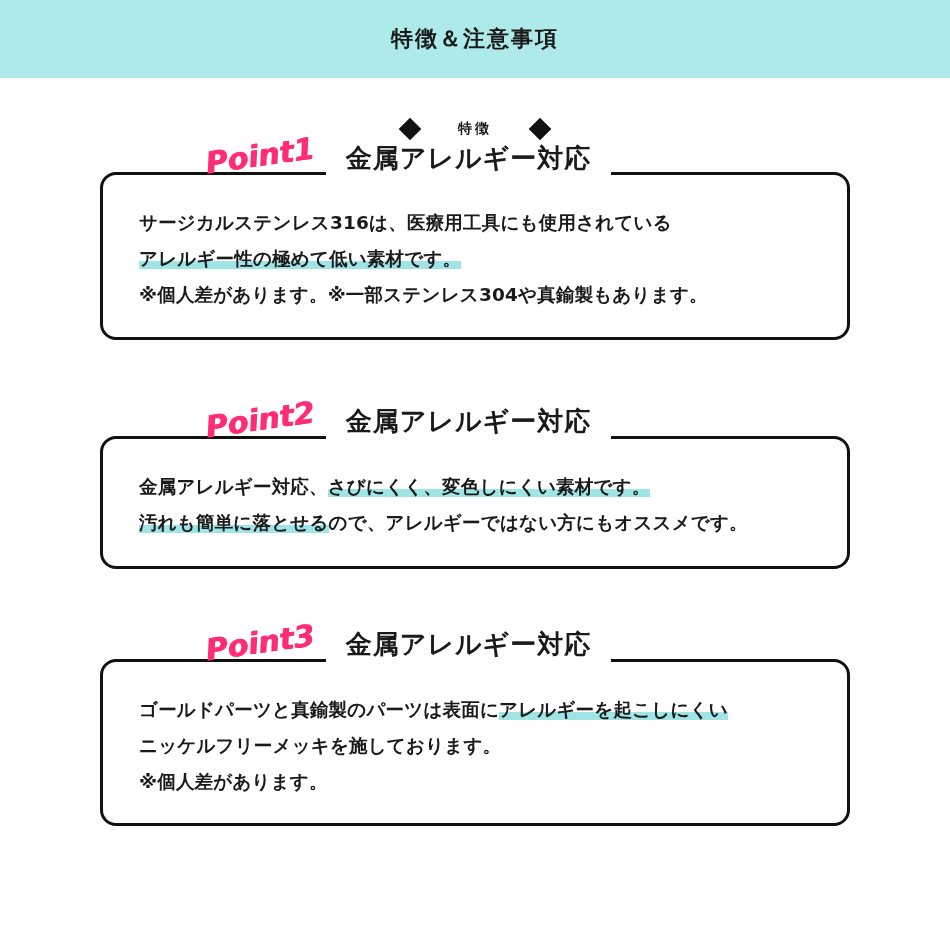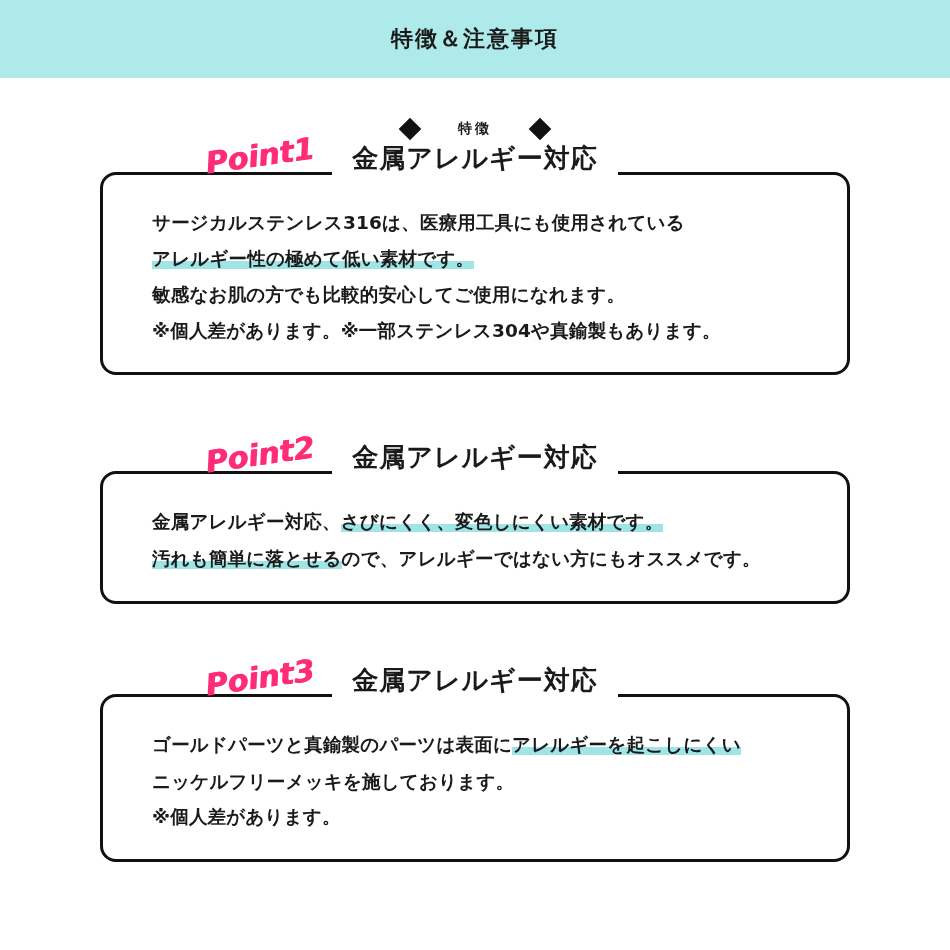--- a/index.html
+++ b/index.html
@@ -82,21 +82,21 @@
     letter-spacing: 0px;
     text-shadow: 1px 0 0 #ff2d78;
     z-index: 3;
   }
 
   .card {
     position: relative;
     border: 3px solid #111;
     border-radius: 16px;
     background: #fff;
-    padding: 0 26px 24px 26px;
+    padding: 0 26px 24px 13px;
   }
 
   .card-title-row {
     position: relative;
     display: flex;
     align-items: center;
     justify-content: center;
     height: 0;
     top: 0;
   }
@@ -144,21 +144,20 @@
 
   <div class="point-block b1">
     <div class="point-badge">Point1</div>
     <div class="card">
       <div class="card-title-row">
         <div class="card-title">金属アレルギー対応</div>
       </div>
       <div class="card-body">
           <div class="line"><span>サージカルステンレス316は、医療用工具にも使用されている</span></div>
           <div class="line"><span class="hl">アレルギー性の極めて低い素材です。</span></div>
-          <div class="line"><span>敏感なお肌の方でも比較的安心してご使用になれます。</span></div>
           <div class="line"><span>※個人差があります。※一部ステンレス304や真鍮製もあります。</span></div>
         </div>
     </div>
   </div>
 
   <div class="point-block b2">
     <div class="point-badge">Point2</div>
     <div class="card">
       <div class="card-title-row">
         <div class="card-title">金属アレルギー対応</div>

